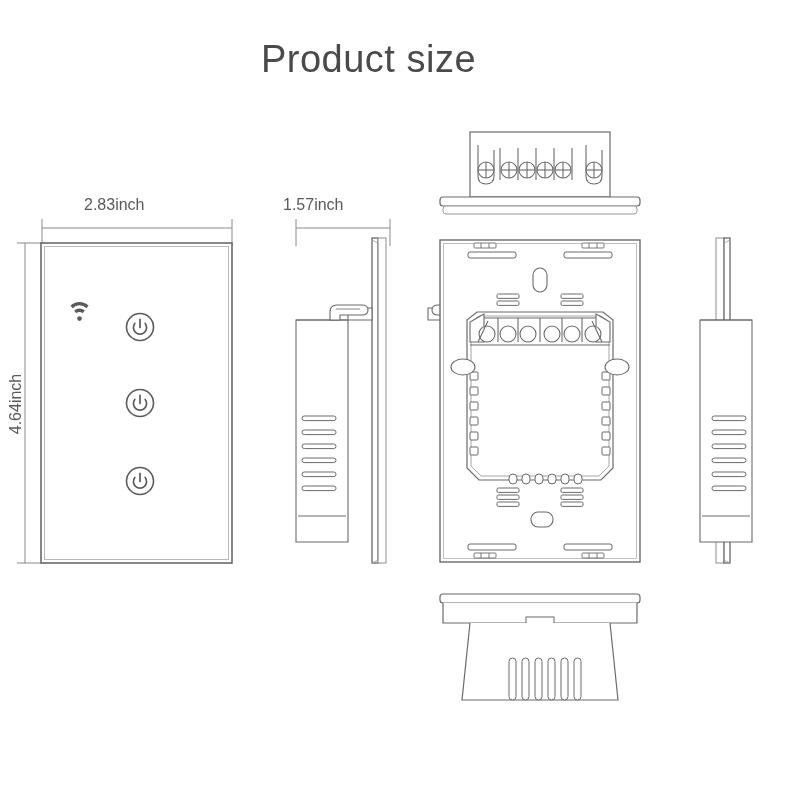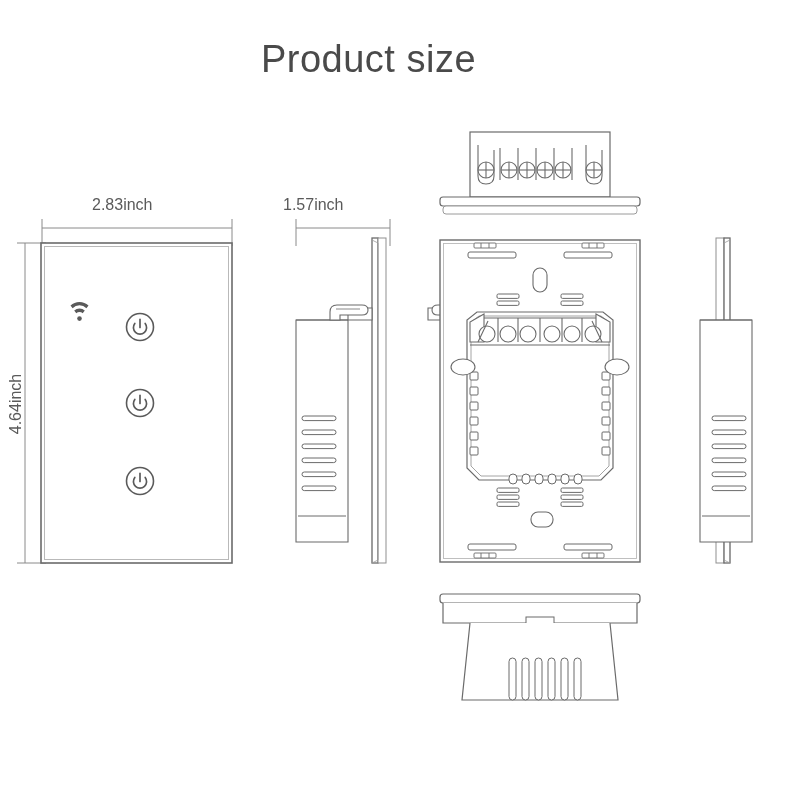--- a/index.html
+++ b/index.html
@@ -35,21 +35,21 @@
     height: 800px;
   }
 
   .dim-label {
     position: absolute;
     font-size: 16px;
     color: #5a5a5a;
     white-space: nowrap;
   }
   #dim-width-label {
-    left: 92px;
+    left: 84px;
     top: 196px;
   }
   #dim-depth-label {
     left: 283px;
     top: 196px;
   }
   #dim-height-label {
     left: -24px;
     top: 395px;
     width: 80px;

